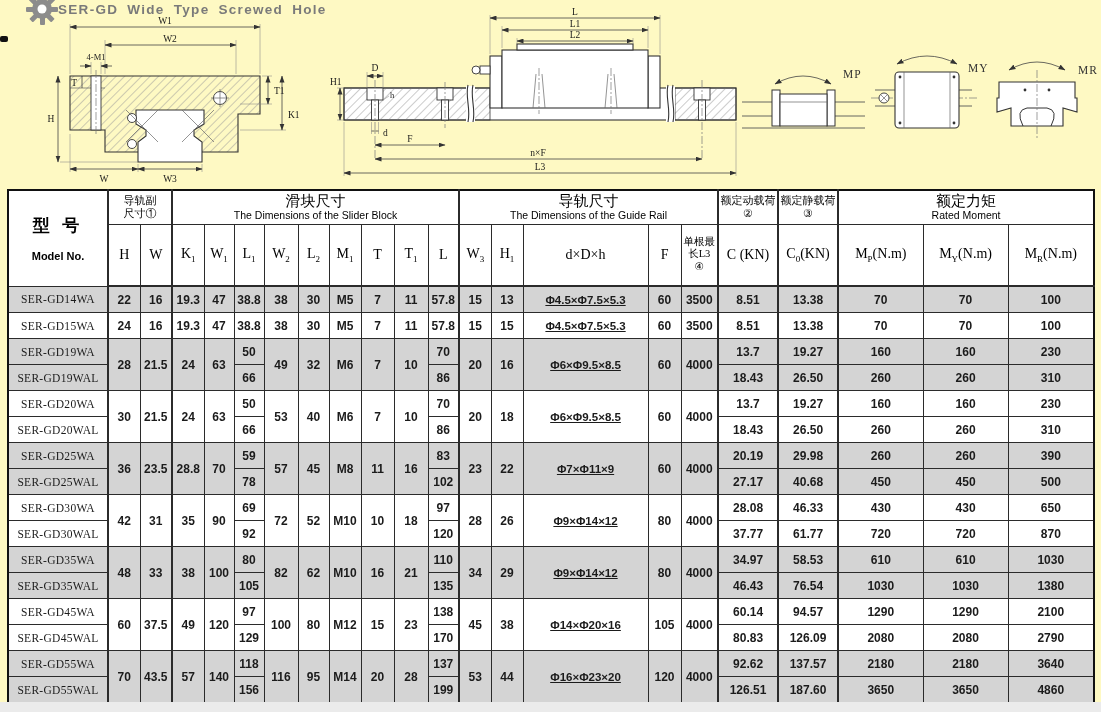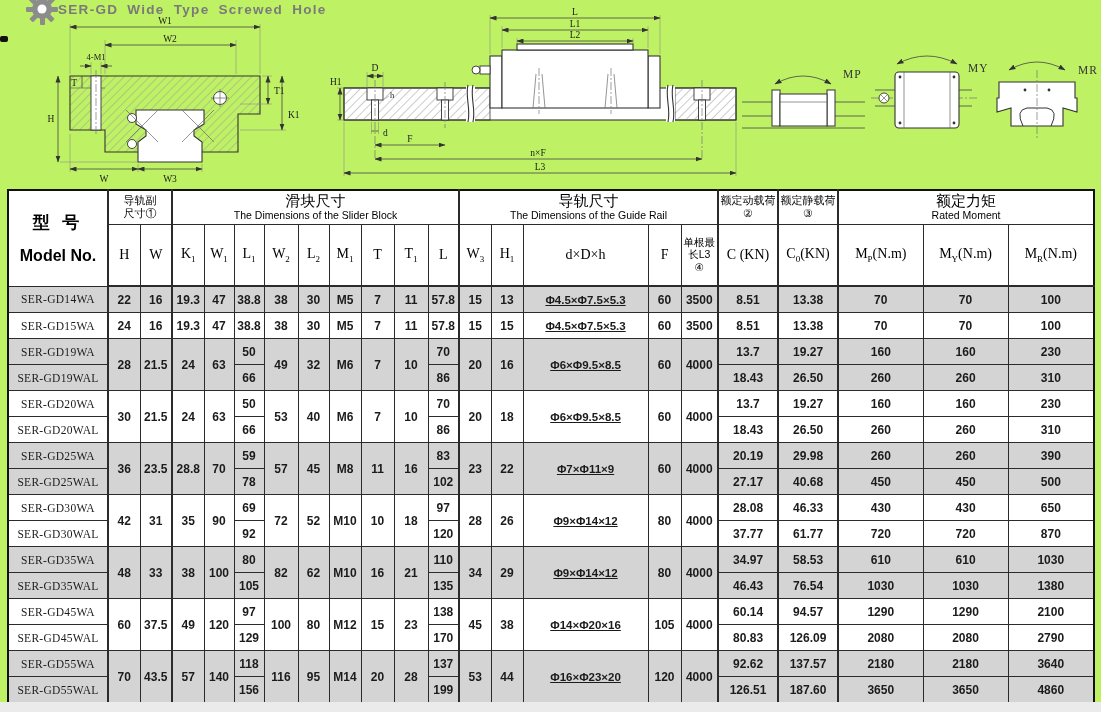--- a/index.html
+++ b/index.html
@@ -1,16 +1,16 @@
 <!DOCTYPE html>
 <html><head>
 <meta charset="utf-8">
 <style>
   html,body{margin:0;padding:0;background:#fff;}
-  .canvas{position:relative;width:1101px;height:712px;background:#bef264;overflow:hidden;
+  .canvas{position:relative;width:1101px;height:712px;background:#fef9c3;overflow:hidden;
           font-family:"Liberation Sans",sans-serif;}
   .titlebar{position:absolute;left:58px;top:2px;font-size:13.5px;font-weight:bold;
             color:#7a7a7a;letter-spacing:1.3px;word-spacing:4px;}
   .gear{position:absolute;left:24px;top:-9px;}
   .artifact{position:absolute;left:0;top:36px;width:8px;height:6px;background:#111;border-radius:2px;}
   .draw{position:absolute;}
   .d-front{left:8px;top:14px;}
   .d-side{left:330px;top:8px;}
   .d-mom{left:737px;top:42px;}
   svg text.dt{font-family:"Liberation Serif",serif;font-size:9.5px;fill:#1a1a1a;}
@@ -23,27 +23,27 @@
   .cl{stroke:#777;stroke-width:0.7;fill:none;stroke-dasharray:8 2 2 2;}
   .xln{stroke:#666;stroke-width:0.7;fill:none;}
 
   table.spec{position:absolute;left:7px;top:189px;border-collapse:collapse;table-layout:fixed;
              width:1086px;border:2px solid #111;}
   table.spec th,table.spec td{border:1px solid #2b2b2b;padding:0;text-align:center;
              vertical-align:middle;overflow:hidden;background:#fff;}
   table.spec .gb{border-right-width:2px;}
   table.spec thead tr:last-child th{border-bottom-width:2px;}
   .mh-zh{font-size:17px;font-weight:bold;letter-spacing:4px;}
-  .mh-en{font-size:16px;margin-top:13px;}
+  .mh-en{font-size:11px;margin-top:13px;}
   .g-zh-big{font-size:15px;font-weight:normal;line-height:1.1;}
   .g-en{font-size:10.5px;font-weight:normal;line-height:1.15;}
   .g-zh-sm{font-size:11px;font-weight:normal;line-height:1.25;}
   th.sym{font-family:"Liberation Serif",serif;font-size:14px;font-weight:normal;}
   th.sym sub{font-size:9px;}
-  th.sym-sm{font-family:Liberation Sans, sans-serif;font-size:10.5px;line-height:1.2;}
+  th.sym-sm{font-family:Liberation Serif, serif;font-size:10.5px;line-height:1.2;}
   tbody td{font-size:12px;font-weight:bold;color:#1b1b1b;height:25px;}
   tbody td.ddh{font-size:11.5px;text-decoration:underline;}
   tbody td.model{font-family:"Liberation Serif",serif;font-size:11.5px;font-weight:normal;
                  letter-spacing:0.3px;margin-top:48px;}
   tr.shade td{background:#d4d4d4;}
   .footstrip{position:absolute;left:0;top:702px;width:1101px;height:10px;background:#ebebeb;}
 </style>
 </head>
 <body>
 

